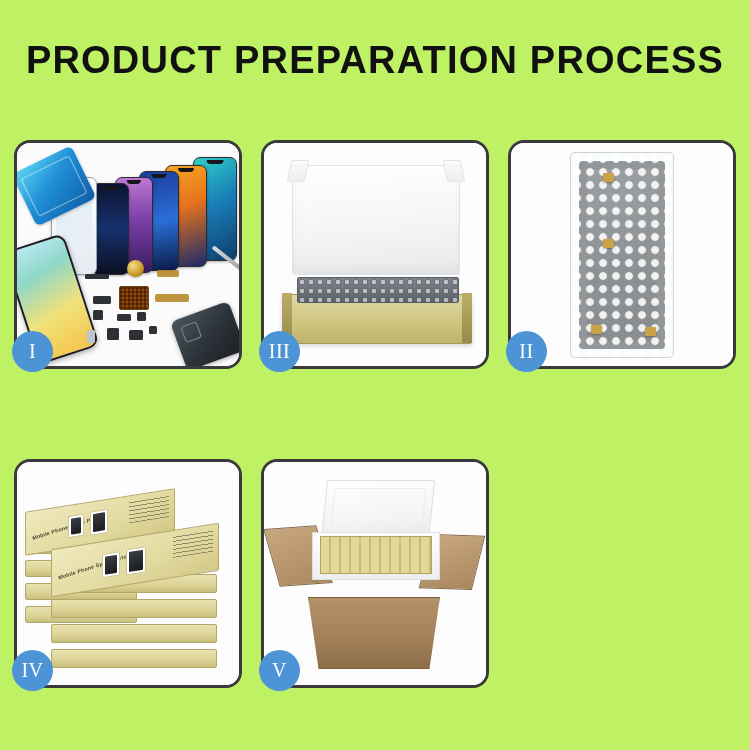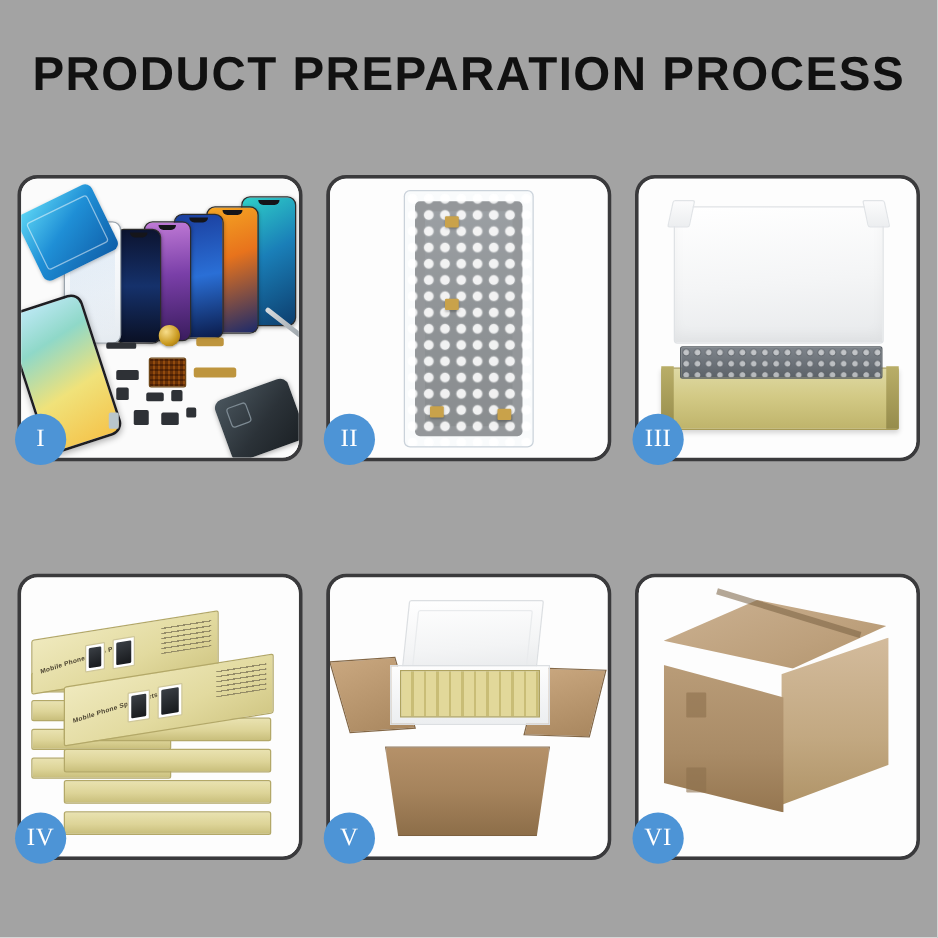--- a/index.html
+++ b/index.html
@@ -2,21 +2,21 @@
 <html><head>
 <meta charset="utf-8">
 <style>
   * { margin:0; padding:0; box-sizing:border-box; }
   html, body {
     width:750px; height:750px;
     background:#ffffff;
     font-family:"Liberation Sans", sans-serif;
     overflow:hidden;
   }
-  .page { position:relative; width:750px; height:750px; background:#a3a3a3; }
+  .page { position:relative; width:750px; height:750px; background:#bef264; }
 
   
   .header { text-align:center; padding-top:40px; }
   .title {
     font-size:38px; font-weight:700; letter-spacing:1.2px;
     color:#111; line-height:1.1; white-space:nowrap;
   }
   .subtitle {
     margin-top:11px; font-size:15.5px; color:#1a1a1a;
     letter-spacing:0.1px; white-space:nowrap;
@@ -354,44 +354,44 @@
           <div class="back-housing"></div>
           <div class="tweezers"></div>
         </div>
 
       </div>
       <div class="badge">I</div>
     </div>
 
     <div class="panel">
       <div class="panel-inner">
+        <div class="p3-wrap">
+          <div class="lid-foam"></div>
+          <div class="box-tray">
+            <div class="tray-side" style="left:-1px;"></div>
+            <div class="tray-side" style="right:-1px;"></div>
+            <div class="tray-inner"></div>
+          </div>
+        </div>
+      </div>
+      <div class="badge">III</div>
+    </div>
+
+    <div class="panel">
+      <div class="panel-inner">
         <div class="bubble-pack">
           <div class="screen-dark"></div>
         </div>
         <div class="bubble-overlay"></div>
         <div class="tape-tab" style="left:92px;  top:30px;"></div>
         <div class="tape-tab" style="left:92px;  top:96px;"></div>
         <div class="tape-tab" style="left:80px;  top:182px;"></div>
         <div class="tape-tab" style="left:134px; top:184px;"></div>
       </div>
       <div class="badge">II</div>
-    </div>
-
-    <div class="panel">
-      <div class="panel-inner">
-        <div class="p3-wrap">
-          <div class="lid-foam"></div>
-          <div class="box-tray">
-            <div class="tray-side" style="left:-1px;"></div>
-            <div class="tray-side" style="right:-1px;"></div>
-            <div class="tray-inner"></div>
-          </div>
-        </div>
-      </div>
-      <div class="badge">III</div>
     </div>
 
     <div class="panel">
       <div class="panel-inner">
         <div class="stack">
 
           <div class="sbox" style="left:2px;  top:56px;  width:112px; height:16px;"></div>
           <div class="sbox" style="left:2px;  top:78px;  width:112px; height:17px;"></div>
           <div class="sbox" style="left:2px;  top:101px; width:112px; height:17px;"></div>
           <div class="sbox" style="left:2px;  top:124px; width:112px; height:17px;"></div>
@@ -435,28 +435,15 @@
           <div class="flap flap-r"></div>
           <div class="foam-lid"></div>
           <div class="foam-tray"></div>
           <div class="yellow-stack"></div>
           <div class="carton-body"></div>
         </div>
       </div>
       <div class="badge">V</div>
     </div>
 
-    <div class="panel">
-      <div class="panel-inner">
-        <div class="ship-box">
-          <div class="sb-top"></div>
-          <div class="sb-side"></div>
-          <div class="sb-front"></div>
-          <div class="sb-seam"></div>
-          <div class="sb-tape" style="left:24px; top:74px;"></div>
-          <div class="sb-tape" style="left:24px; top:134px;"></div>
-        </div>
-      </div>
-      <div class="badge">VI</div>
-    </div>
 
   </div>
 </div>
 
 </body></html>

